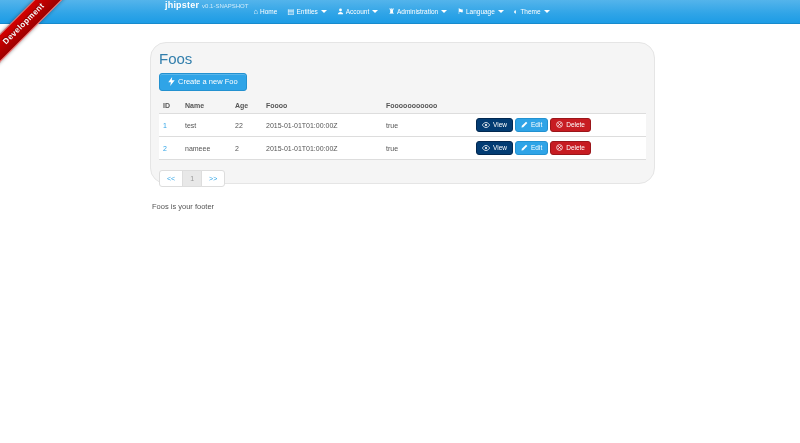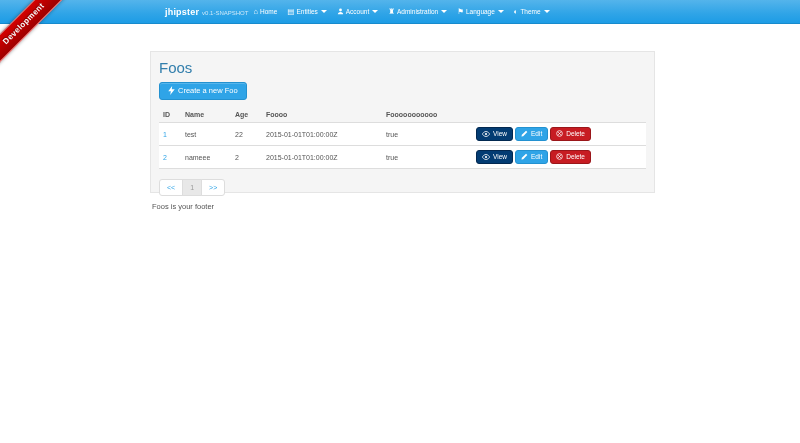--- a/index.html
+++ b/index.html
@@ -14,21 +14,21 @@
 
   
   .navbar {
     position: absolute; top: 0; left: 0; right: 0; height: 24px;
     background: linear-gradient(#54b4eb, #2fa4e7 60%, #1d9ce5);
     border-bottom: 1px solid #178acc;
     z-index: 5;
   }
   .navbar-inner {
     width: 505px; margin-left: 150px; height: 100%;
-    display: flex; align-items: center; position: relative;
+    display: flex; align-items: flex-start; position: relative;
   }
   .brand {
     display: flex; align-items: baseline; padding-left: 15px;
     color: #fff; text-decoration: none; cursor: pointer;
   }
   .brand .brand-name { font-size: 9px; font-weight: bold; letter-spacing: .2px; }
   .brand .brand-version { font-size: 6px; color: rgba(255,255,255,.75); margin-left: 3px; }
   .nav { display: flex; margin-left: auto; height: 100%; }
   .nav-item {
     display: flex; align-items: center; padding: 0 5px; height: 100%;
@@ -51,22 +51,22 @@
     border-bottom: 1px solid rgba(255,255,255,.5);
     box-shadow: 0 0 4px rgba(0,0,0,.4);
     color: #fff; font-size: 8px; font-weight: bold; letter-spacing: .4px;
     text-align: center; line-height: 18px;
     text-shadow: 0 -1px 1px rgba(0,0,0,.4);
     z-index: 20;
   }
 
   
   .panel {
-    position: absolute; left: 150px; top: 51px; width: 505px; height: 142px;
-    background: #f5f5f5; border: 1px solid #e5e5e5; border-radius: 0;
+    position: absolute; left: 150px; top: 42px; width: 505px; height: 142px;
+    background: #f5f5f5; border: 1px solid #e5e5e5; border-radius: 16px;
     padding: 0 8px;
   }
   .page-title {
     margin: 7px 0 5px; font-size: 15px; font-weight: 400; color: #317eac;
   }
   .btn {
     display: inline-flex; align-items: center; gap: 3px;
     border-radius: 3px; color: #fff; cursor: pointer;
     font-family: "Liberation Sans", sans-serif;
   }

